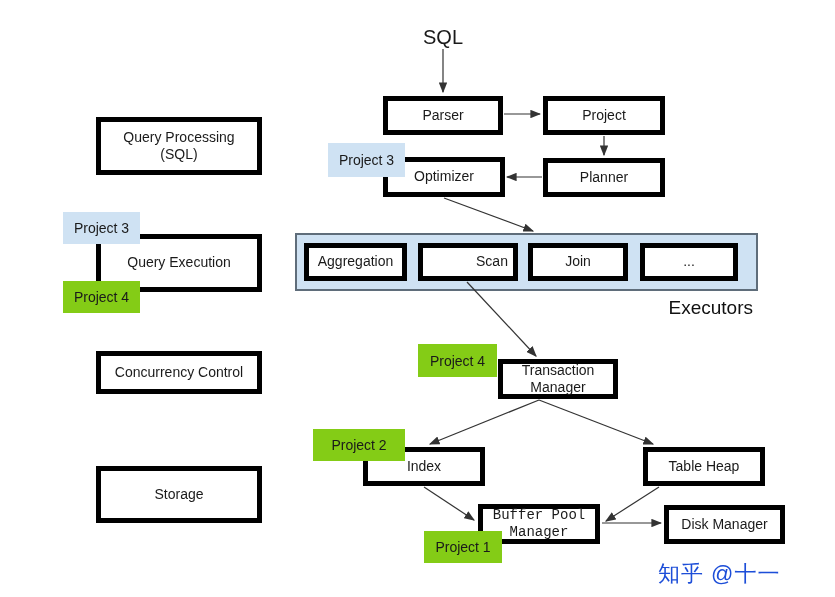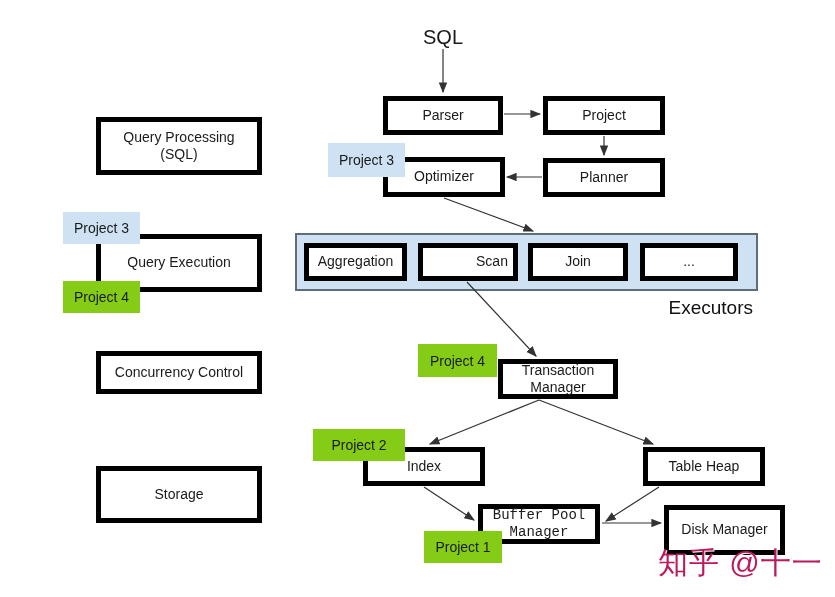--- a/index.html
+++ b/index.html
@@ -20,22 +20,22 @@
   .tag.blue{background:#cfe2f3;}
   .tag.gray{background:#84cc16;}
   .band{
     position:absolute;background:#cfe2f3;border:2px solid #5f6d7a;
     z-index:1;box-sizing:border-box;
   }
   .freetext{position:absolute;z-index:2;}
   .sql{font-size:20px;text-align:center;}
   .caption{font-size:19px;text-align:right;color:#111;}
   .watermark{
-    font-size:30px;color:#be185d;text-shadow:1px 1px 0 #ffffff;
-    letter-spacing:1px;z-index:2;
+    font-size:22px;color:#1d4ed8;text-shadow:1px 1px 0 #ffffff;
+    letter-spacing:1px;z-index:2;margin-top:16px;
   }
   svg.arrows{position:absolute;left:0;top:0;z-index:4;pointer-events:none;}
 </style>
 </head>
 <body>
 
 <div class="canvas">
 
   <div class="freetext sql" style="left:413px;top:26px;width:60px;">SQL</div>
 
@@ -67,21 +67,21 @@
 
   <div class="box" style="left:363px;top:447px;width:122px;height:39px;">Index</div>
   <div class="tag gray" style="left:313px;top:429px;width:92px;height:32px;">Project 2</div>
 
   <div class="box" style="left:599px;top:447px;width:122px;height:39px;margin-left:44px;">Table Heap</div>
 
   <div class="box" style="left:478px;top:504px;width:122px;height:40px;font-family:Liberation Mono, monospace;">Buffer Pool
 Manager</div>
   <div class="tag gray" style="left:424px;top:531px;width:78px;height:32px;">Project 1</div>
 
-  <div class="box" style="left:664px;top:505px;width:121px;height:50px;">Disk Manager</div>
+  <div class="box" style="left:664px;top:505px;width:121px;height:39px;">Disk Manager</div>
 
   <div class="freetext watermark" style="left:658px;top:543px;">知乎 @十一</div>
 
   <svg class="arrows" width="835" height="597">
     <defs>
       <marker id="ah" markerWidth="9" markerHeight="7" refX="8" refY="3.5" orient="auto">
         <path d="M0,0 L9,3.5 L0,7 Z" fill="#333333"></path>
       </marker>
     </defs>
     <g stroke="#333333" stroke-width="1.2" fill="none">

